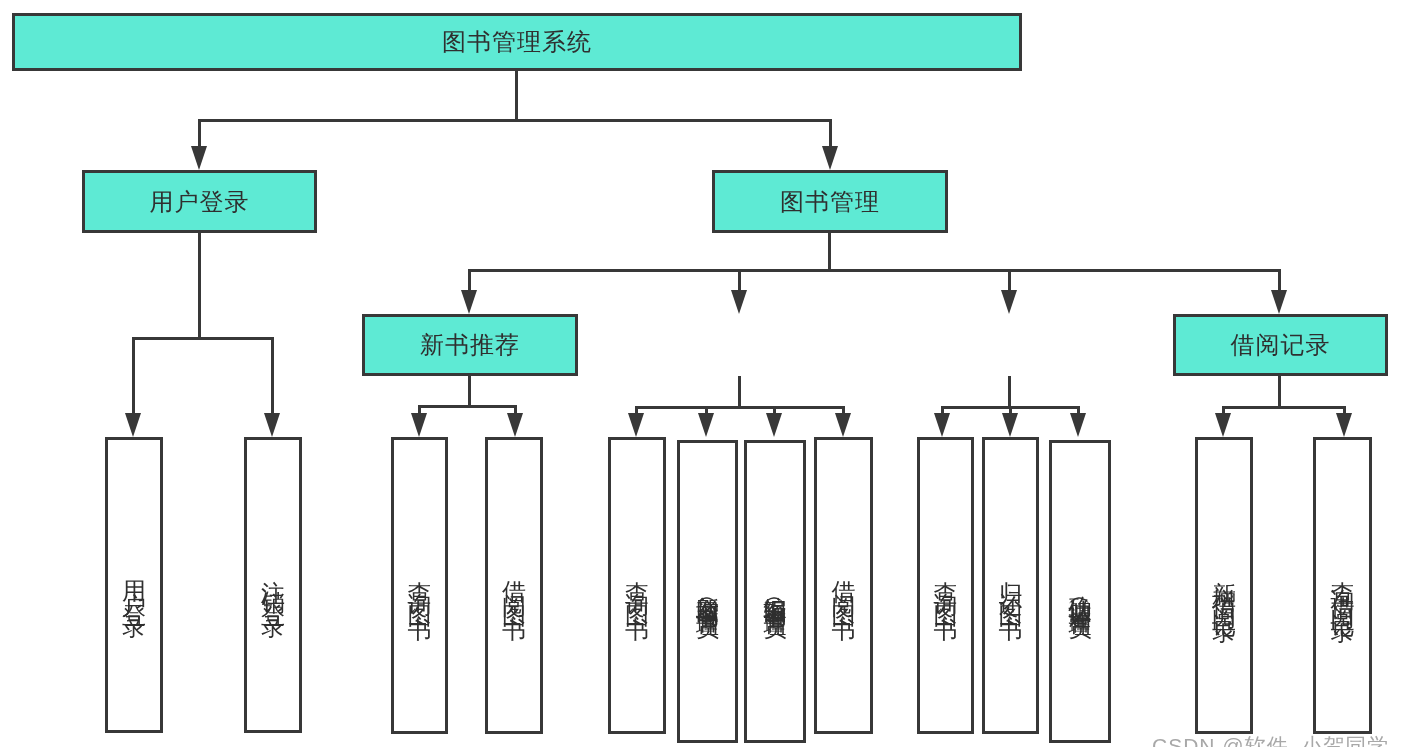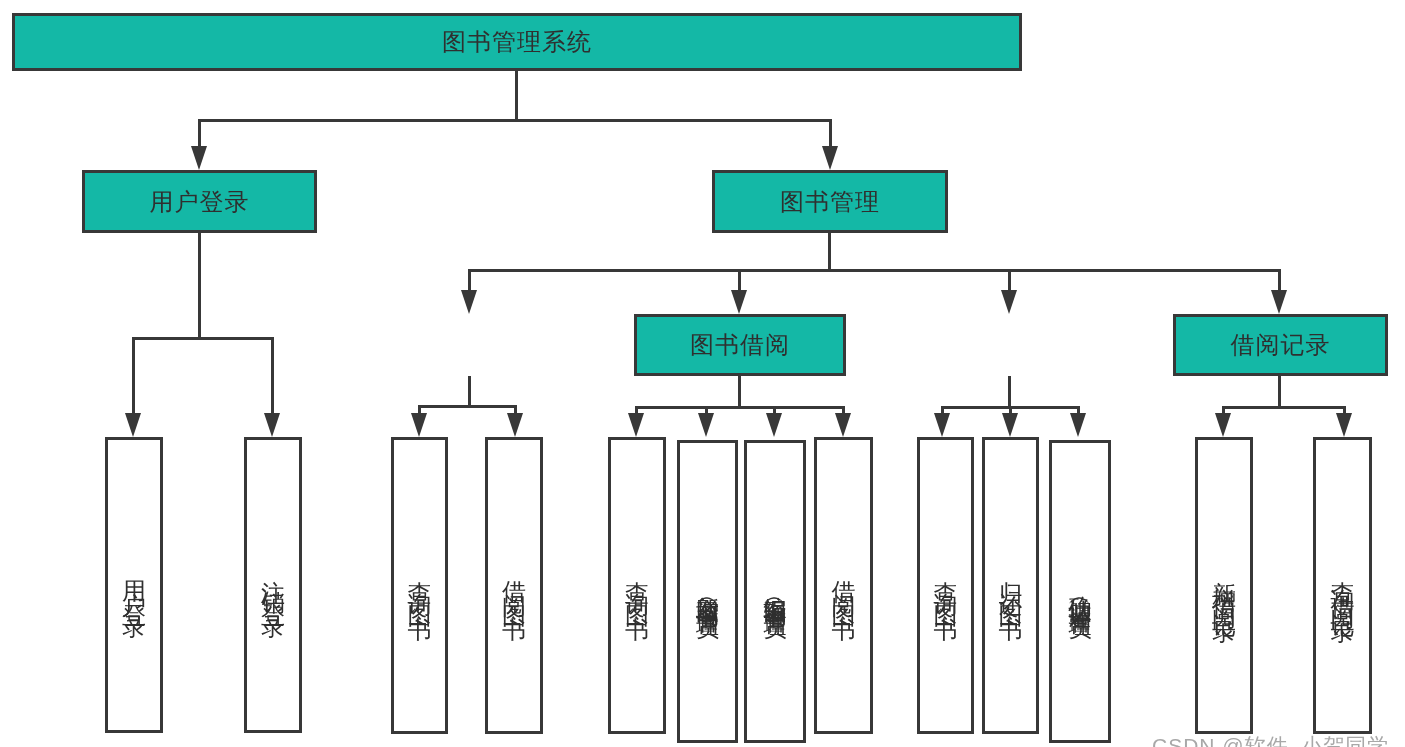--- a/index.html
+++ b/index.html
@@ -12,21 +12,21 @@
   body{font-family:"Liberation Sans","DejaVu Sans",sans-serif;}
   .canvas{
     position:relative;
     width:1405px;height:747px;
     background:#ffffff;
     overflow:hidden;
   }
   
   .node-h{
     position:absolute;
-    background:#14b8a6;
+    background:#5eead4;
     border:3px solid var(--line);
     display:flex;align-items:center;justify-content:center;
     font-size:24px;color:var(--text);
     letter-spacing:1px;
     white-space:nowrap;
   }
   
   .node-v{
     position:absolute;
     background:#fff;
@@ -91,21 +91,21 @@
   <div class="seg" style="left:468px;top:269px;width:813px;height:3px;"></div>
   <div class="seg" style="left:468px;top:269px;width:3px;height:21px;"></div>
   <div class="arrow" style="left:461px;top:290px;"></div>
   <div class="seg" style="left:738px;top:269px;width:3px;height:21px;"></div>
   <div class="arrow" style="left:731px;top:290px;"></div>
   <div class="seg" style="left:1008px;top:269px;width:3px;height:21px;"></div>
   <div class="arrow" style="left:1001px;top:290px;"></div>
   <div class="seg" style="left:1278px;top:269px;width:3px;height:21px;"></div>
   <div class="arrow" style="left:1271px;top:290px;"></div>
 
-  <div class="node-h" style="left:634px;top:314px;width:212px;height:62px;">图书借阅</div>
+  <div class="node-h" style="left:362px;top:314px;width:216px;height:62px;">新书推荐</div>
   <div class="node-h" style="left:1173px;top:314px;width:215px;height:62px;">借阅记录</div>
 
   <div class="seg" style="left:468px;top:376px;width:3px;height:29px;"></div>
   <div class="seg" style="left:418px;top:405px;width:99px;height:3px;"></div>
   <div class="seg" style="left:418px;top:405px;width:3px;height:8px;"></div>
   <div class="arrow" style="left:411px;top:413px;"></div>
   <div class="seg" style="left:514px;top:405px;width:3px;height:8px;"></div>
   <div class="arrow" style="left:507px;top:413px;"></div>
 
   <div class="seg" style="left:738px;top:376px;width:3px;height:30px;"></div>

